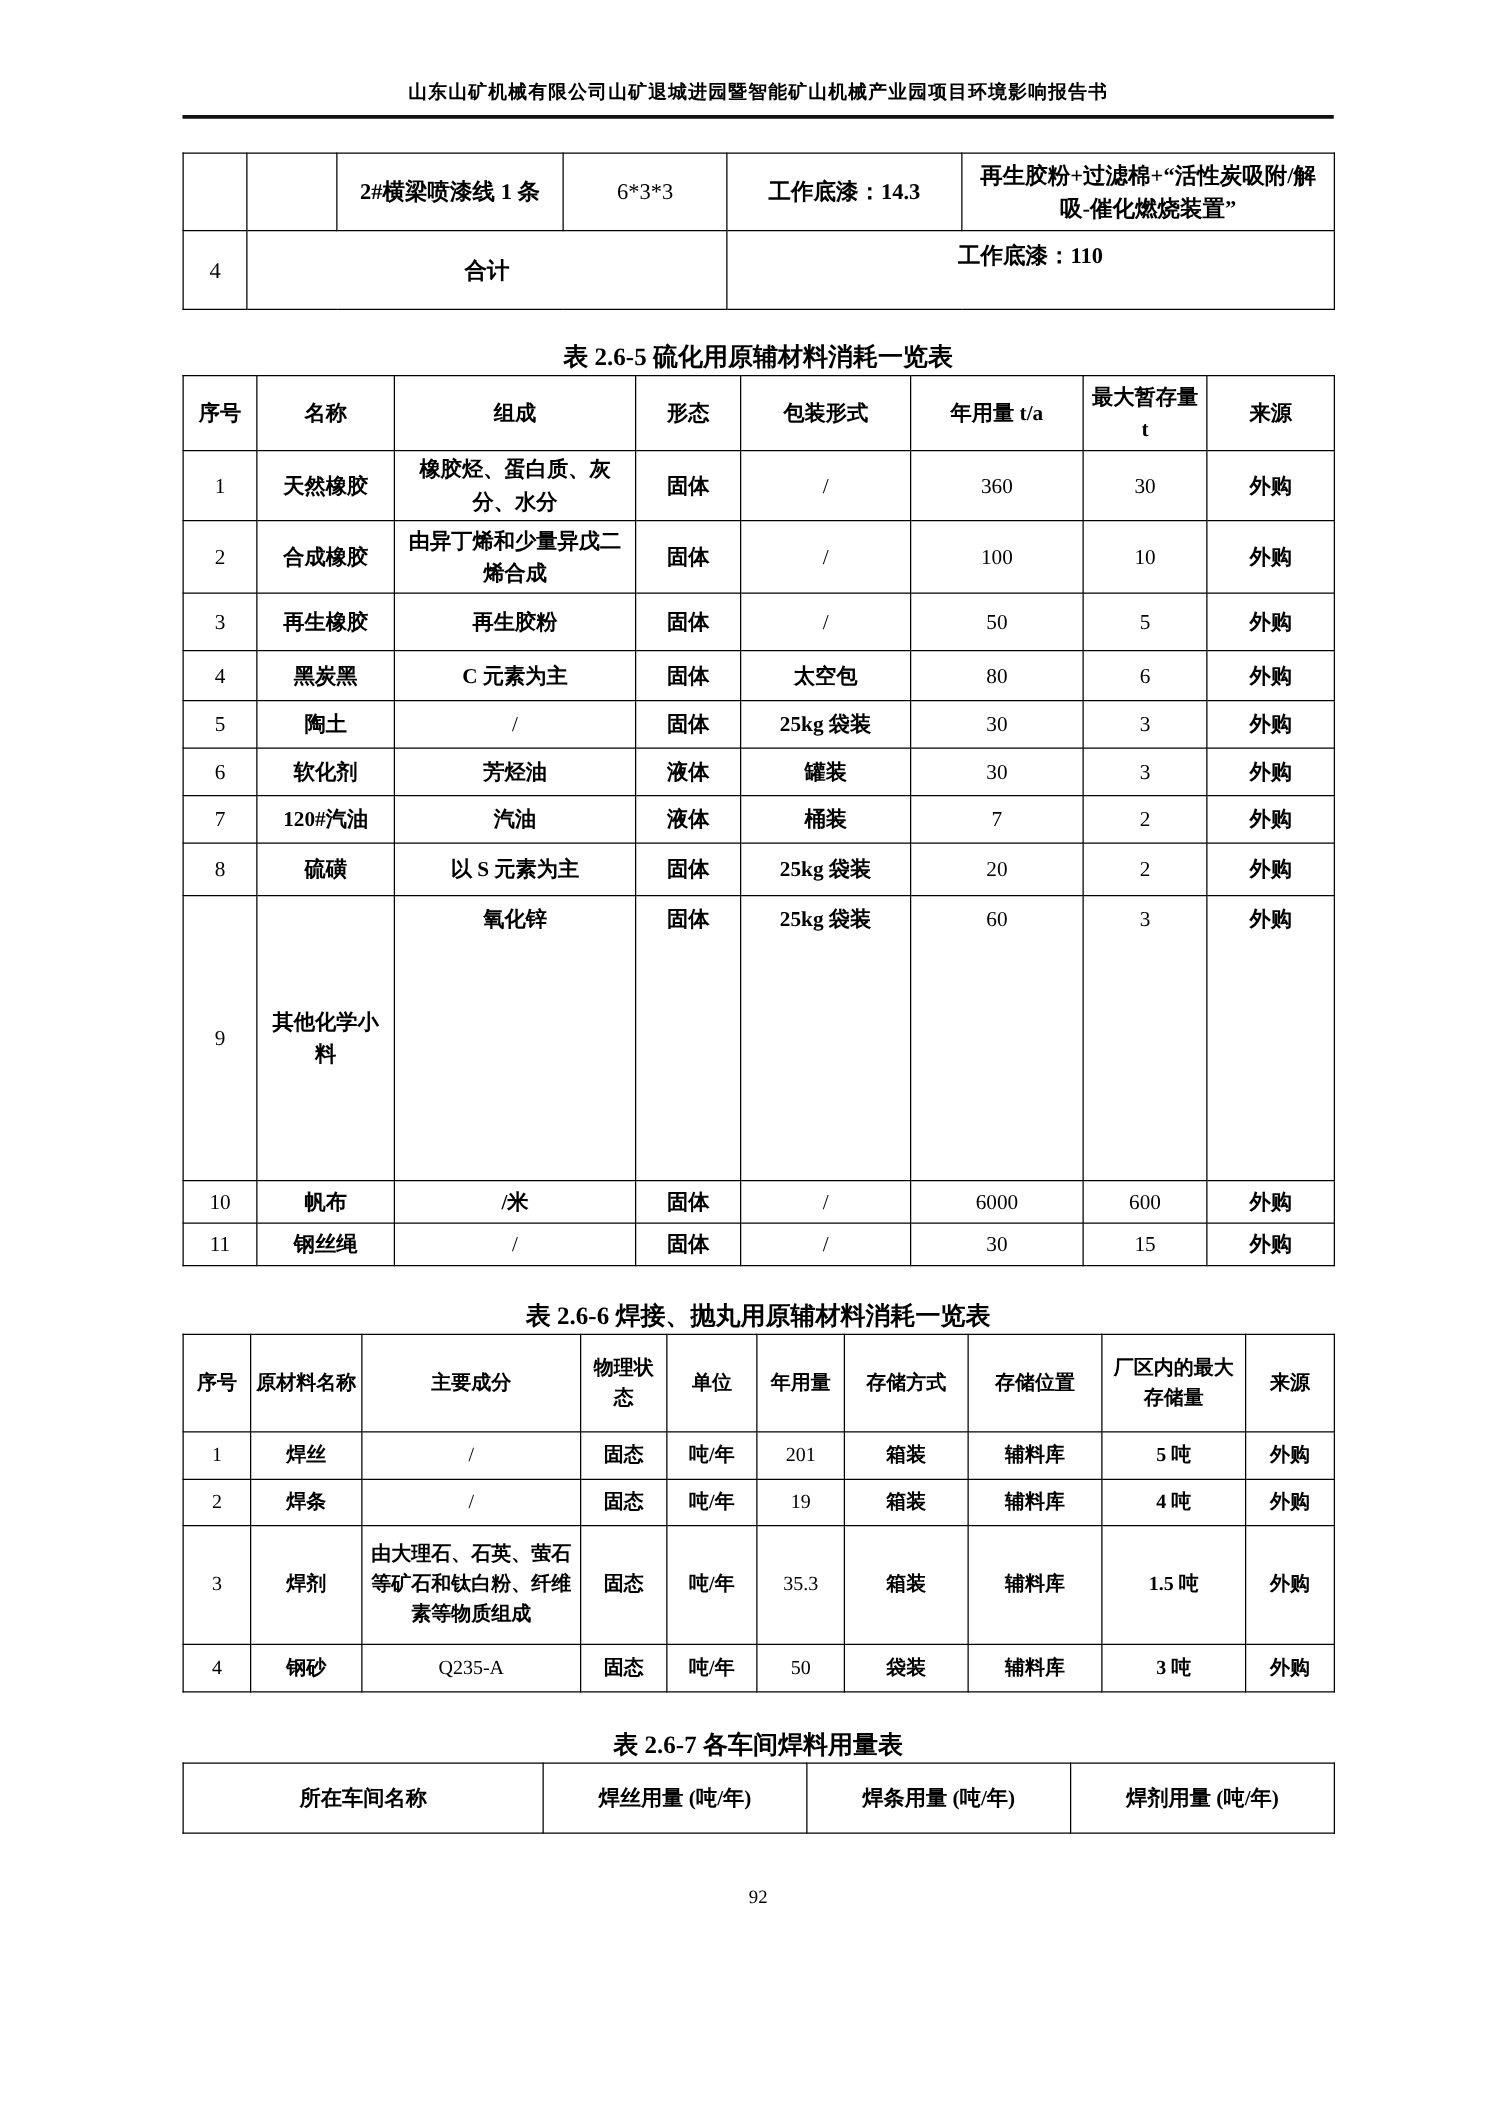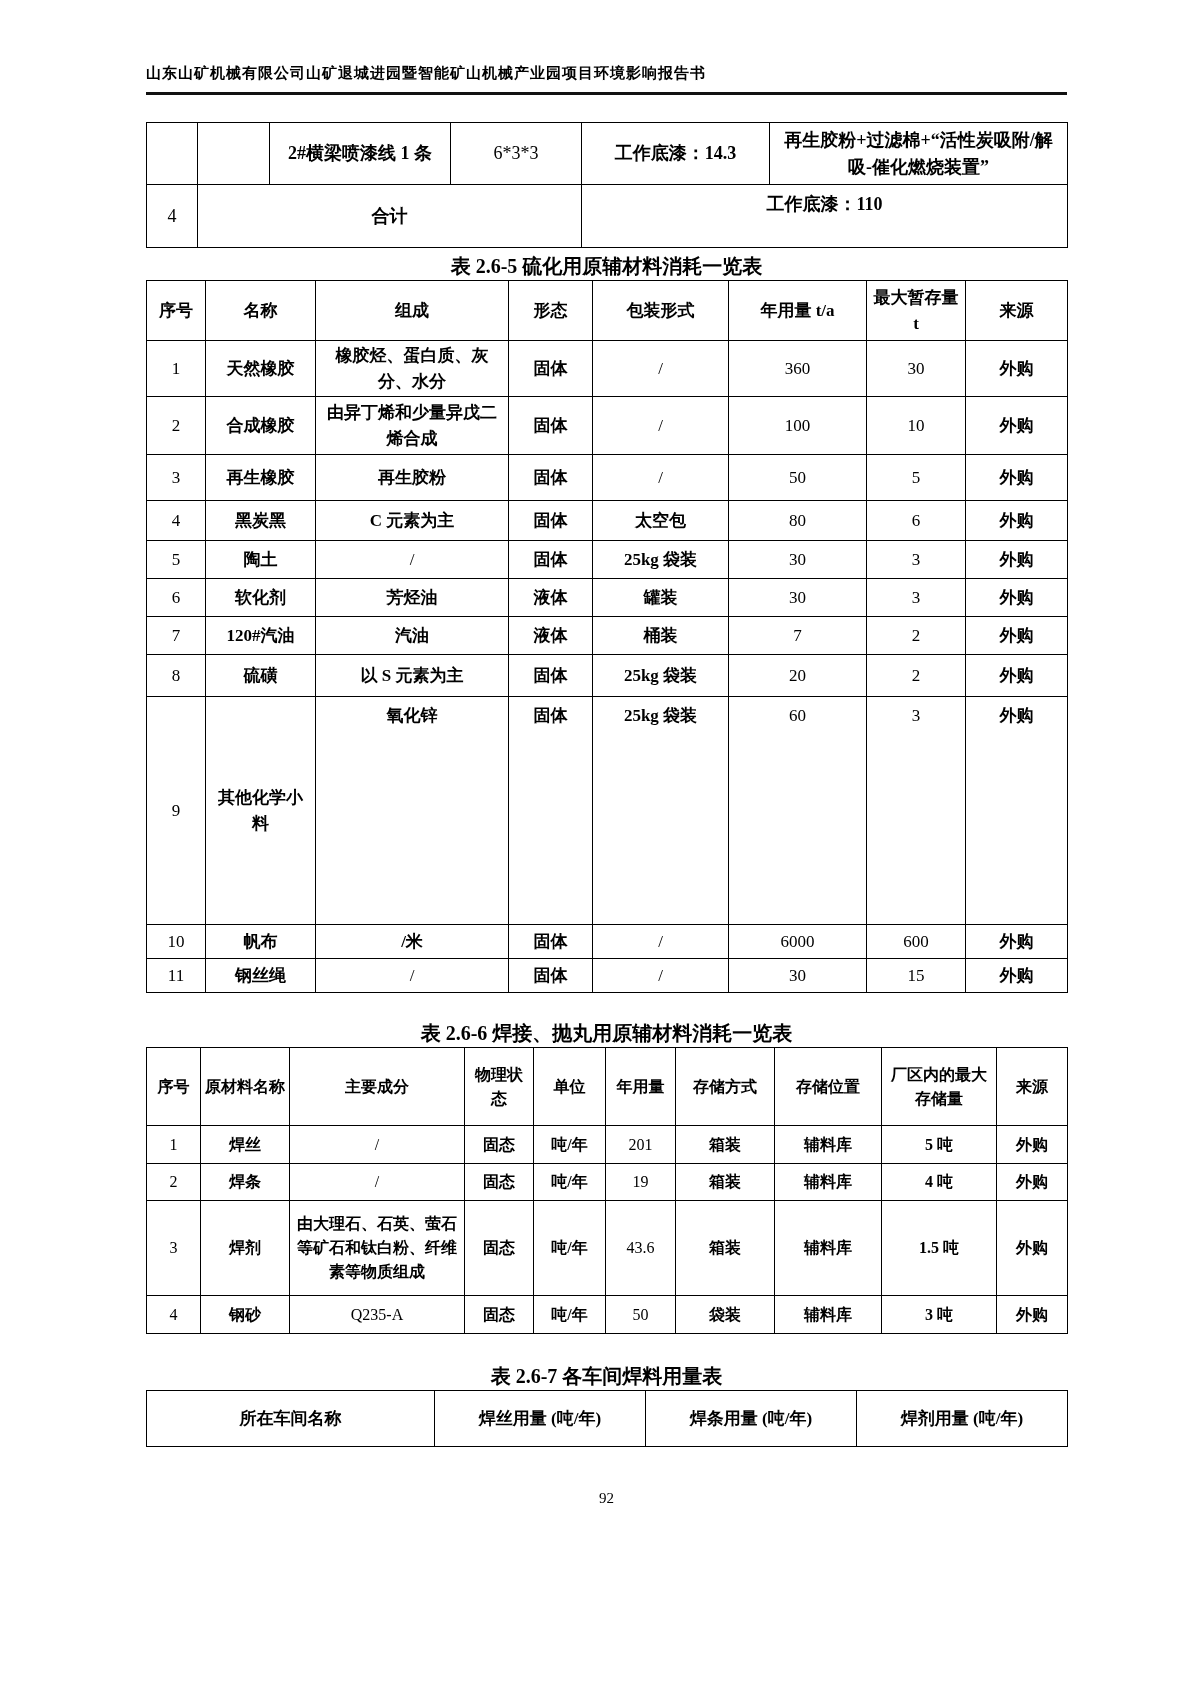--- a/index.html
+++ b/index.html
@@ -3,40 +3,40 @@
 <meta charset="utf-8">
 <style>
   html,body{margin:0;padding:0;}
   body{
     width:1190px;height:1683px;background:#ffffff;color:#000;
     font-family:"Liberation Serif","DejaVu Sans",serif;
     position:relative;overflow:hidden;
   }
   .content{width:921px;margin:0 0 0 146px;}
   .doc-header{
-    margin-top:64px;
+    margin-top:64px;text-align:center;
     font-size:15px;font-weight:700;letter-spacing:1px;
     padding-bottom:9px;border-bottom:3px solid #111;
   }
   table{border-collapse:collapse;table-layout:fixed;width:921px;border-radius:25px;}
   td,th{
     border:1.5px solid #000;
     text-align:center;vertical-align:middle;
     font-size:17px;font-weight:600;line-height:1.5;
     padding:2px 5px;word-break:break-all;overflow:hidden;
   }
   th{font-weight:700;}
   td.num{font-weight:400;font-family:"Liberation Serif",serif;}
   td.vtop{vertical-align:top;padding-top:6px;}
   .t-top{margin-top:27px;}
   .t-top td{font-size:18px;}
   .t266 td,.t266 th{font-size:16px;padding:2px 3px;}
   .t267 th{font-size:17px;}
   .tbl-title{
-    margin-top:4px;text-align:center;
+    margin-top:24px;text-align:center;
     font-size:20px;font-weight:700;line-height:28px;
   }
   .gap26{margin-top:26px;}
   .gap28{margin-top:28px;}
   .page-num{
     margin-top:43px;text-align:center;font-size:15px;font-weight:400;
   }
 </style>
 </head>
 <body>
@@ -259,21 +259,21 @@
           <td>辅料库</td>
           <td>4 吨</td>
           <td>外购</td>
         </tr>
         <tr style="height: 95px;">
           <td class="num">3</td>
           <td>焊剂</td>
           <td>由大理石、石英、萤石等矿石和钛白粉、纤维素等物质组成</td>
           <td>固态</td>
           <td>吨/年</td>
-          <td class="num">43.6</td>
+          <td class="num">35.3</td>
           <td>箱装</td>
           <td>辅料库</td>
           <td>1.5 吨</td>
           <td>外购</td>
         </tr>
         <tr style="height: 38px;">
           <td class="num">4</td>
           <td>钢砂</td>
           <td class="num">Q235-A</td>
           <td>固态</td>

